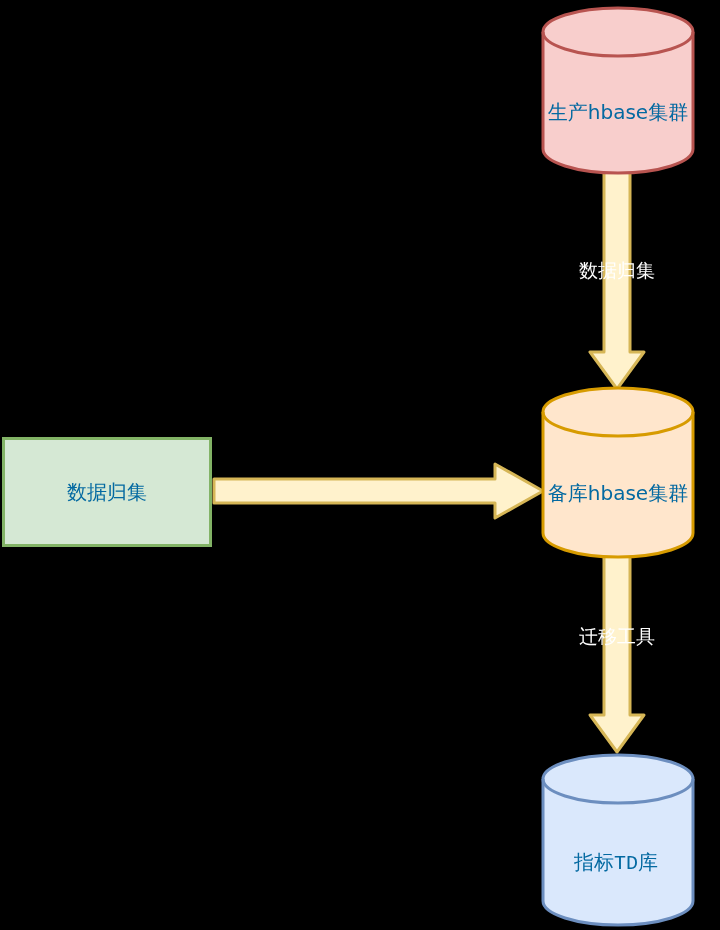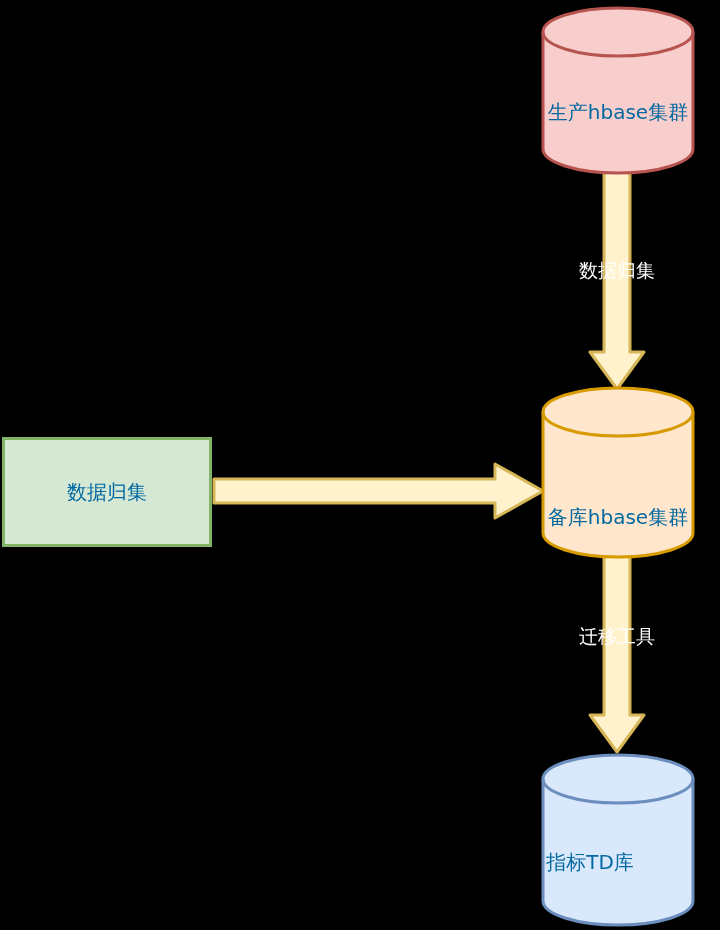--- a/index.html
+++ b/index.html
@@ -77,19 +77,19 @@
       <rect x="3.5" y="438.5" width="207" height="107" stroke-width="3" fill="#d5e8d4" stroke="#82b366"></rect>
     </g>
   </svg>
 
   <div class="edge-label" style="left:617px; top:271px;">数据归集</div>
 
   <div class="edge-label" style="left:617px; top:637px;">迁移工具</div>
 
   <div class="node-label" style="left:618px; top:112px;">生产hbase集群</div>
 
-  <div class="node-label" style="left:618px; top:493px;margin-top:24px;">备库hbase集群</div>
+  <div class="node-label" style="left:618px; top:493px;">备库hbase集群</div>
 
-  <div class="node-label" style="left:590px; top:862px;">指标TD库</div>
+  <div class="node-label" style="left:616px; top:862px;font-family:Liberation Mono, monospace;">指标TD库</div>
 
   <div class="node-label" style="left:107px; top:492px;">数据归集</div>
 
 </div>
 
 </body></html>

